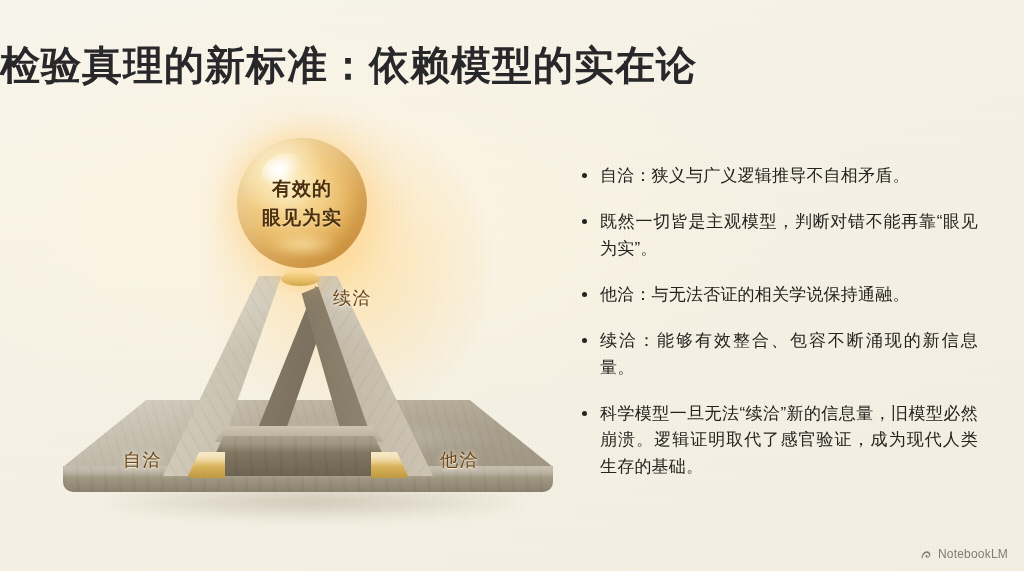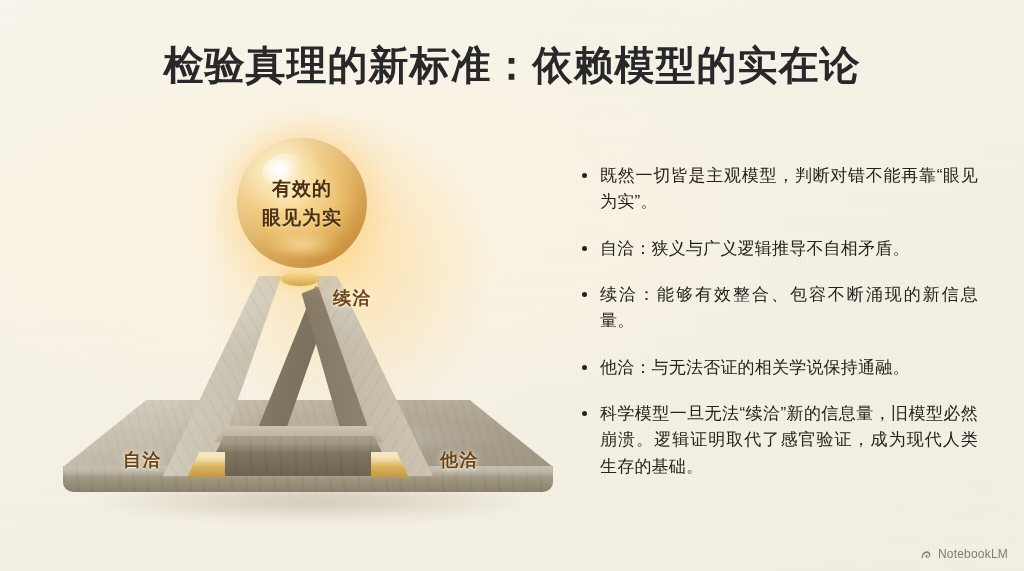--- a/index.html
+++ b/index.html
@@ -35,21 +35,21 @@
       repeating-linear-gradient(0deg, rgba(170,160,130,0.035) 0 1px, rgba(255,255,255,0) 1px 3px),
       repeating-linear-gradient(90deg, rgba(170,160,130,0.030) 0 1px, rgba(255,255,255,0) 1px 4px);
   }
 
   
   .title {
     position: absolute;
     top: 38px;
     left: 0;
     width: 1024px;
-    text-align: center;
+    text-align: left;
     font-family: "Liberation Serif", "DejaVu Serif", serif;
     font-weight: 700;
     font-size: 40px;
     letter-spacing: 1px;
     color: #28272a;
     z-index: 6;
     white-space: nowrap;
   }
 
   
@@ -325,21 +325,21 @@
     letter-spacing: 1px;
     line-height: 1.22;
     text-shadow: 0 1px 1px rgba(255,240,200,0.55);
   }
 
   
   .vlabel {
     position: absolute;
     color: #6b4518;
     font-size: 18px;
-    font-weight: 700;
+    font-weight: 400;
     letter-spacing: 1.5px;
     text-shadow: 0 0 7px rgba(255,248,228,0.95), 0 1px 1px rgba(255,250,232,0.9);
     white-space: nowrap;
     z-index: 5;
   }
   .vlabel-xu   { left: 288px; top: 176px; }
   .vlabel-zi   { left: 78px;  top: 338px; }
   .vlabel-ta   { left: 395px; top: 338px; }
 
   
@@ -429,33 +429,33 @@
 
     <div class="vlabel vlabel-xu">续洽</div>
     <div class="vlabel vlabel-zi">自洽</div>
     <div class="vlabel vlabel-ta">他洽</div>
 
   </div>
 
   <div class="bullets">
     <div class="bullet">
       <span class="dot"></span>
-      <span>既然一切皆是主观模型，判断对错不能再靠“眼见为实”。</span>
+      <span>自洽：狭义与广义逻辑推导不自相矛盾。</span>
     </div>
     <div class="bullet">
       <span class="dot"></span>
-      <span>自洽：狭义与广义逻辑推导不自相矛盾。</span>
+      <span>既然一切皆是主观模型，判断对错不能再靠“眼见为实”。</span>
+    </div>
+    <div class="bullet">
+      <span class="dot"></span>
+      <span>他洽：与无法否证的相关学说保持通融。</span>
     </div>
     <div class="bullet">
       <span class="dot"></span>
       <span>续洽：能够有效整合、包容不断涌现的新信息量。</span>
-    </div>
-    <div class="bullet">
-      <span class="dot"></span>
-      <span>他洽：与无法否证的相关学说保持通融。</span>
     </div>
     <div class="bullet">
       <span class="dot"></span>
       <span>科学模型一旦无法“续洽”新的信息量，旧模型必然崩溃。逻辑证明取代了感官验证，成为现代人类生存的基础。</span>
     </div>
   </div>
 
   <div class="watermark">
     <span>
       <svg width="13" height="13" viewBox="0 0 24 24" aria-hidden="true">

